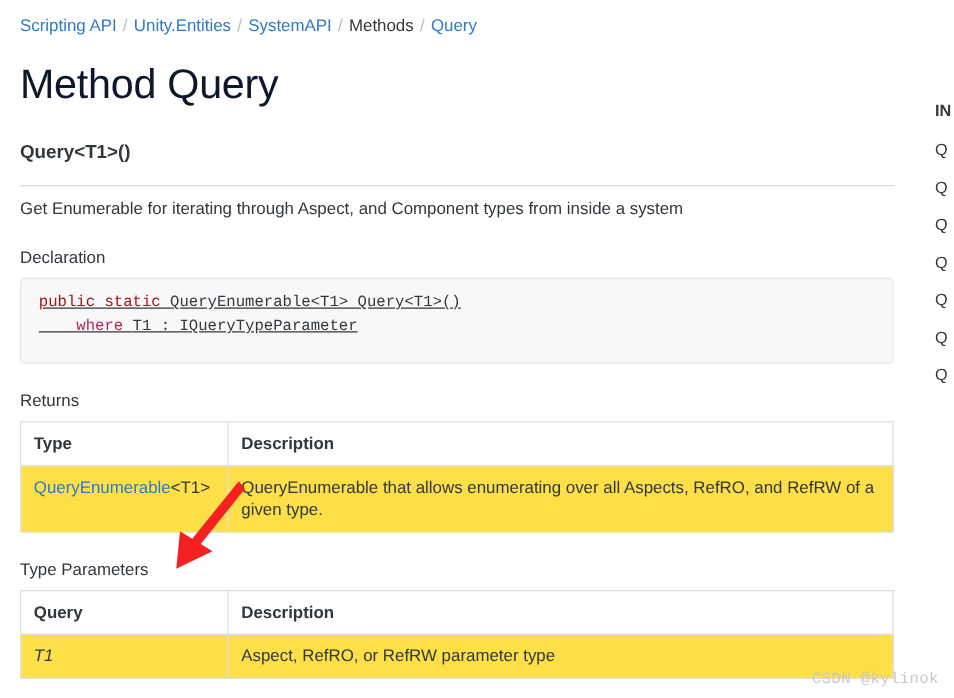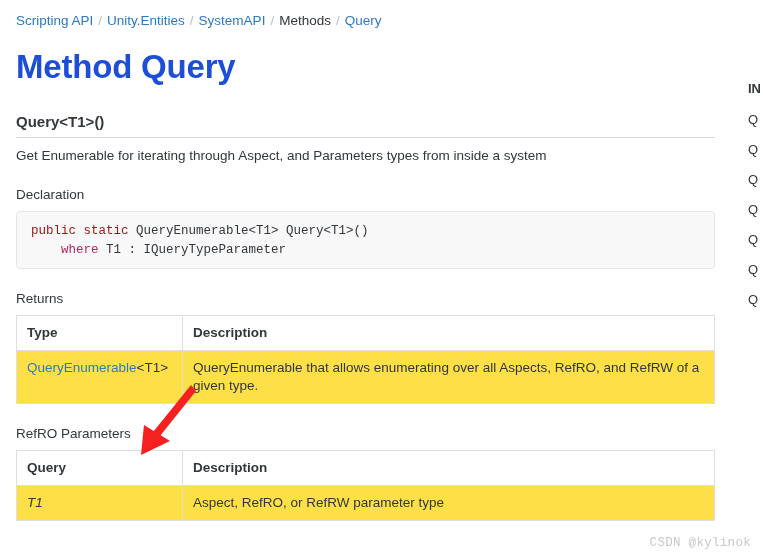--- a/index.html
+++ b/index.html
@@ -44,34 +44,34 @@
     color: #32373c;
   }
   .breadcrumb .sep {
     color: #b9bec2;
     margin: 0 5px;
   }
 
   
   .page-title {
     font-size: 33px;
-    font-weight: 700;
+    font-weight: 400;
     line-height: 40px;
     margin: 18px 0 0 0;
     letter-spacing: -0.2px;
-    color: #1d4ed8;
+    color: #0f172a;
   }
 
   
   .sig-heading {
     font-size: 15px;
     font-weight: 600;
     line-height: 20px;
     margin: 25px 0 0 0;
-    padding-bottom: 5px;
+    padding-bottom: 16px;
     border-bottom: 1px solid #d7dadc;
     width: 699px;
     box-sizing: border-box;
     color: #32373c;
   }
 
   .summary {
     font-size: 13.5px;
     line-height: 18px;
     margin-top: 9px;
@@ -86,26 +86,27 @@
   }
 
   
   .code-block {
     margin-top: 7px;
     width: 699px;
     box-sizing: border-box;
     background: #f8f8f8;
     border: 1px solid #e4e6e8;
     border-radius: 4px;
-    padding: 10px 14px 8px 14px;
+    padding: 10px 14px 19px 14px;
     font-family: "Liberation Mono", monospace;
     font-size: 12.5px;
     line-height: 19px;
     color: #32373c;
     white-space: pre;
+    text-decoration: underline;
   }
   .kw { color: #a31515; }
   .kw2 { color: #b5255d; }
 
   
   table.doc-table {
     margin-top: 7px;
     width: 699px;
     border-collapse: collapse;
     table-layout: fixed;
@@ -195,21 +196,21 @@
   <div class="content">
 
     <nav class="breadcrumb">
       <a href="#">Scripting API</a><span class="sep">/</span><a href="#">Unity.Entities</a><span class="sep">/</span><a href="#">SystemAPI</a><span class="sep">/</span><span class="current">Methods</span><span class="sep">/</span><a href="#">Query</a>
     </nav>
 
     <h1 class="page-title">Method Query</h1>
 
     <h2 class="sig-heading">Query&lt;T1&gt;()</h2>
 
-    <p class="summary">Get Enumerable for iterating through Aspect, and Parameters types from inside a system</p>
+    <p class="summary">Get Enumerable for iterating through Aspect, and Component types from inside a system</p>
 
     <div class="section-label">Declaration</div>
     <div class="code-block"><span class="kw">public static </span><span>QueryEnumerable&lt;T1&gt; Query&lt;T1&gt;()</span>
 <span>    </span><span class="kw2">where </span><span>T1 : IQueryTypeParameter</span></div>
 
     <div class="section-label">Returns</div>
     <table class="doc-table">
       <thead>
         <tr>
           <th class="col-first">Type</th>
@@ -217,21 +218,21 @@
         </tr>
       </thead>
       <tbody>
         <tr>
           <td class="col-first"><a href="#" class="tlink">QueryEnumerable</a><span class="mono-generic">&lt;T1&gt;</span></td>
           <td>QueryEnumerable that allows enumerating over all Aspects, RefRO, and RefRW of a given type.</td>
         </tr>
       </tbody>
     </table>
 
-    <div class="section-label">RefRO Parameters</div>
+    <div class="section-label">Type Parameters</div>
     <table class="doc-table">
       <thead>
         <tr>
           <th class="col-first">Query</th>
           <th>Description</th>
         </tr>
       </thead>
       <tbody>
         <tr>
           <td class="col-first param-name">T1</td>

